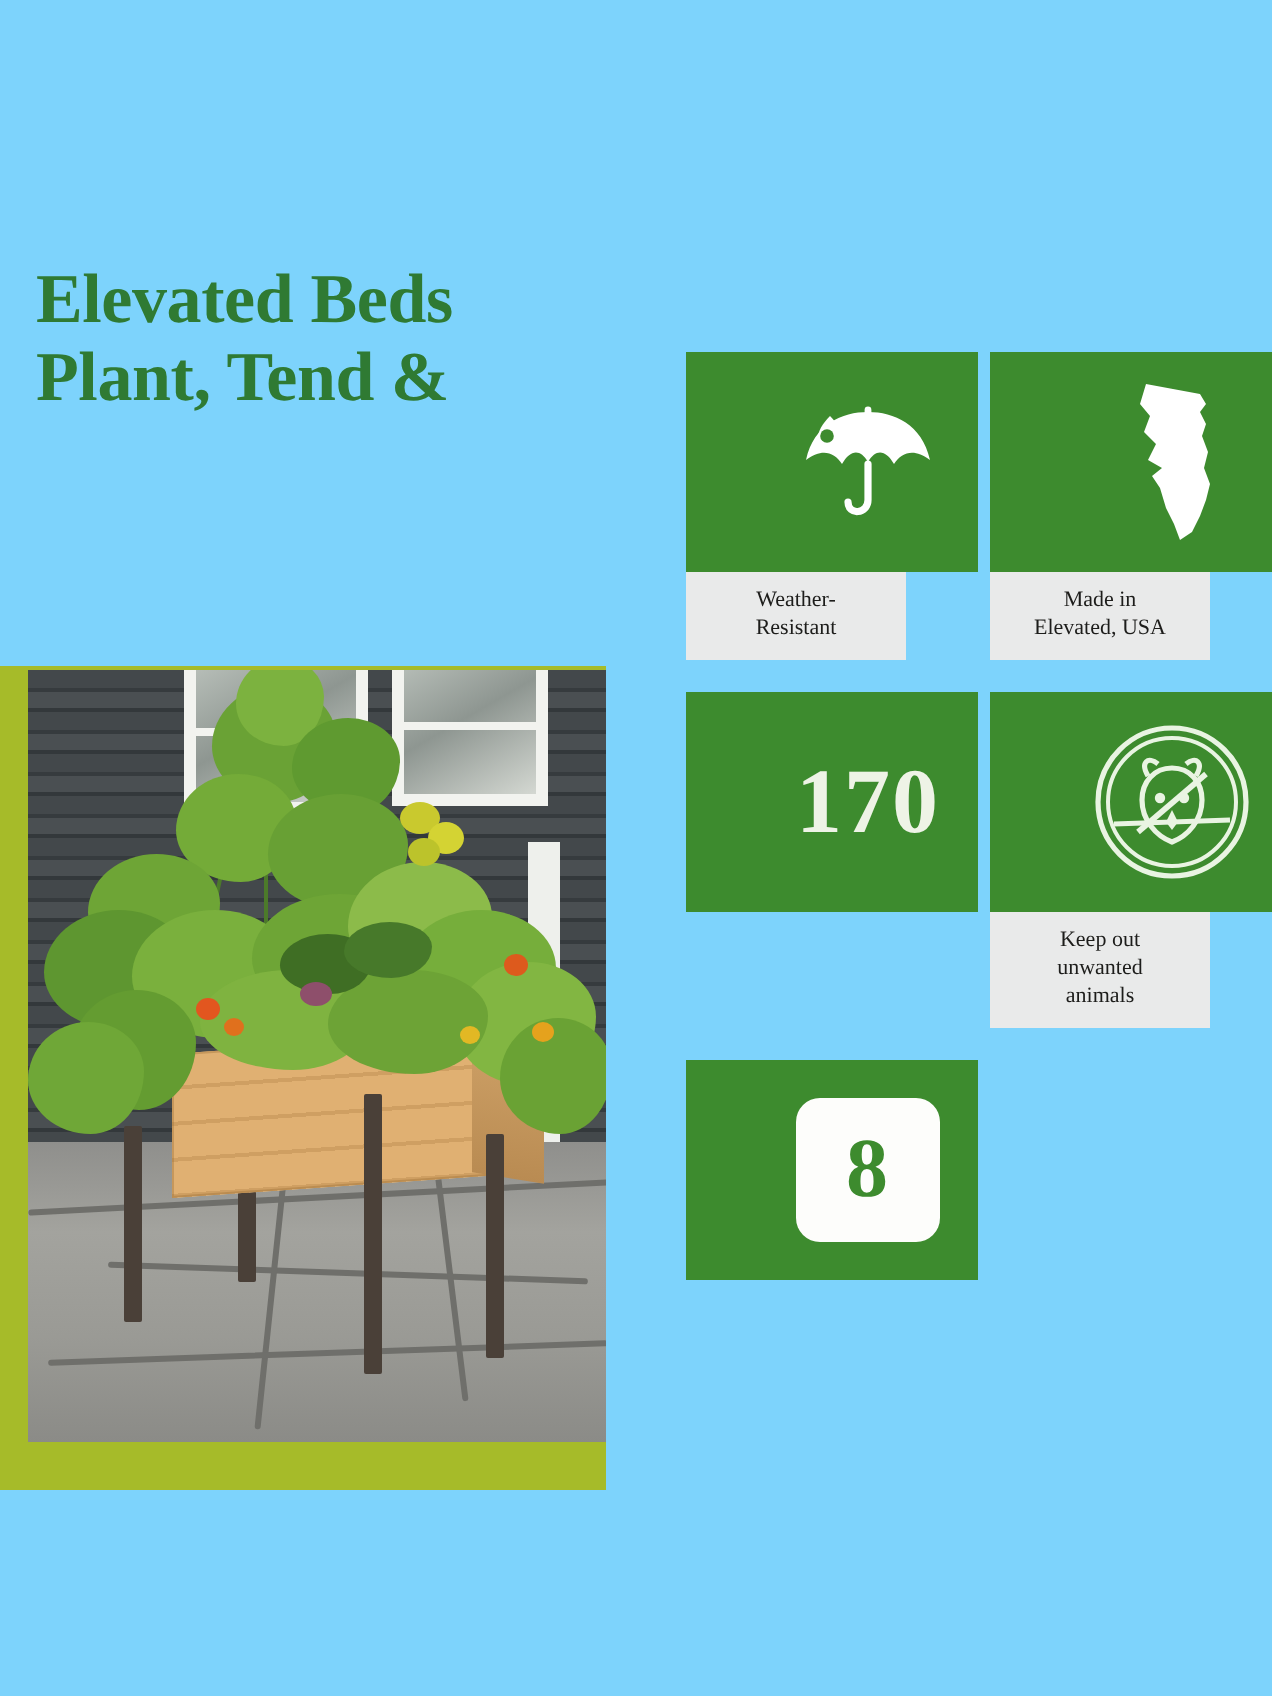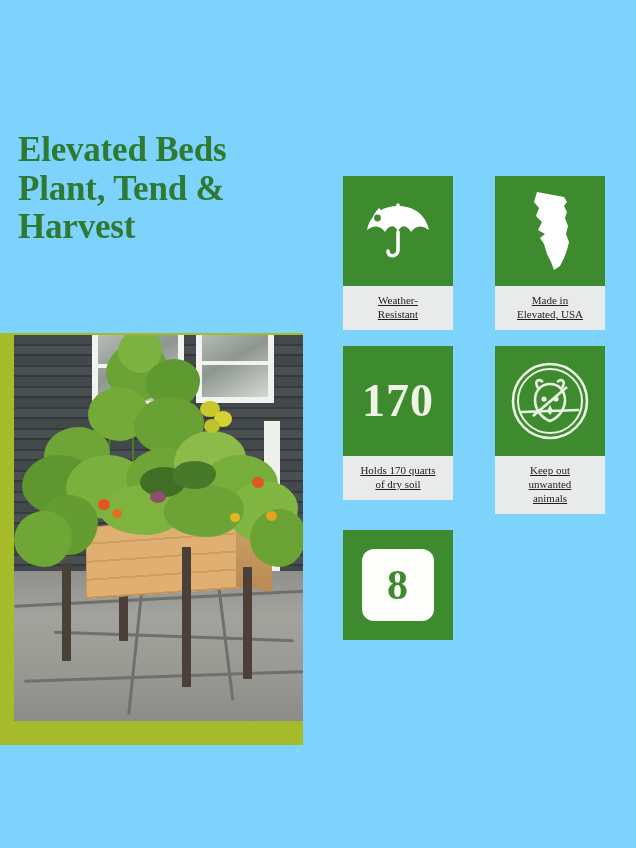--- a/index.html
+++ b/index.html
@@ -116,32 +116,32 @@
     left:343px; top:176px;
     width:262px;
   }
   .brow{display:flex;gap:42px;margin-bottom:16px;}
   .badge{width:110px;}
   .badge-icon{
     width:110px;height:110px;
     background:#3d8b2e;
     display:flex;align-items:center;justify-content:center;
     position:relative;
+    padding-left:36px;
   }
   .badge-cap{
     background:#e9eaea;
     color:#1d1d1b;
     text-align:center;
     font-family:"Liberation Serif", serif;
     font-size:11px;
     line-height:1.28;
     padding:7px 4px 9px 4px;
     min-height:30px;
     box-sizing:border-box;
-    text-decoration:underline;
   }
   .badge-cap.tall{min-height:46px;}
   .big-num{
     color:#eef3e6;
     font-family:"Liberation Serif", serif;
     font-weight:bold;
     font-size:46px;
     line-height:1;
     letter-spacing:1px;
   }
@@ -153,21 +153,20 @@
   svg{display:block;}
 </style>
 </head>
 <body>
 
 <div class="page">
 
   <h1 class="headline">
     <span class="ln">Elevated Beds</span>
     <span class="ln">Plant, Tend &amp;</span>
-    <span class="ln">Harvest</span>
   </h1>
 
   <div class="photo-frame"></div>
 
   <div class="photo">
     <div class="ph-sky"></div>
     <div class="ph-siding"></div>
 
     <div class="ph-win ph-win1">
       <div class="ph-winglass"></div>
@@ -272,24 +271,20 @@
         </div>
       </div>
     </div>
 
     <div class="brow">
 
       <div class="badge">
         <div class="badge-icon">
           <span class="big-num">170</span>
         </div>
-        <div class="badge-cap">
-          <div>Holds 170 quarts</div>
-          <div>of dry soil</div>
-        </div>
       </div>
 
       <div class="badge">
         <div class="badge-icon">
           <span>
             <svg width="86" height="86" viewBox="0 0 86 86">
               <circle cx="43" cy="43" r="37" fill="none" stroke="#e9f4e2" stroke-width="2.6"></circle>
               <circle cx="43" cy="43" r="32" fill="none" stroke="#e9f4e2" stroke-width="2"></circle>
 
               <path d="M43 26 C52 26, 58 33, 58 42 C58 52, 51 60, 43 63

